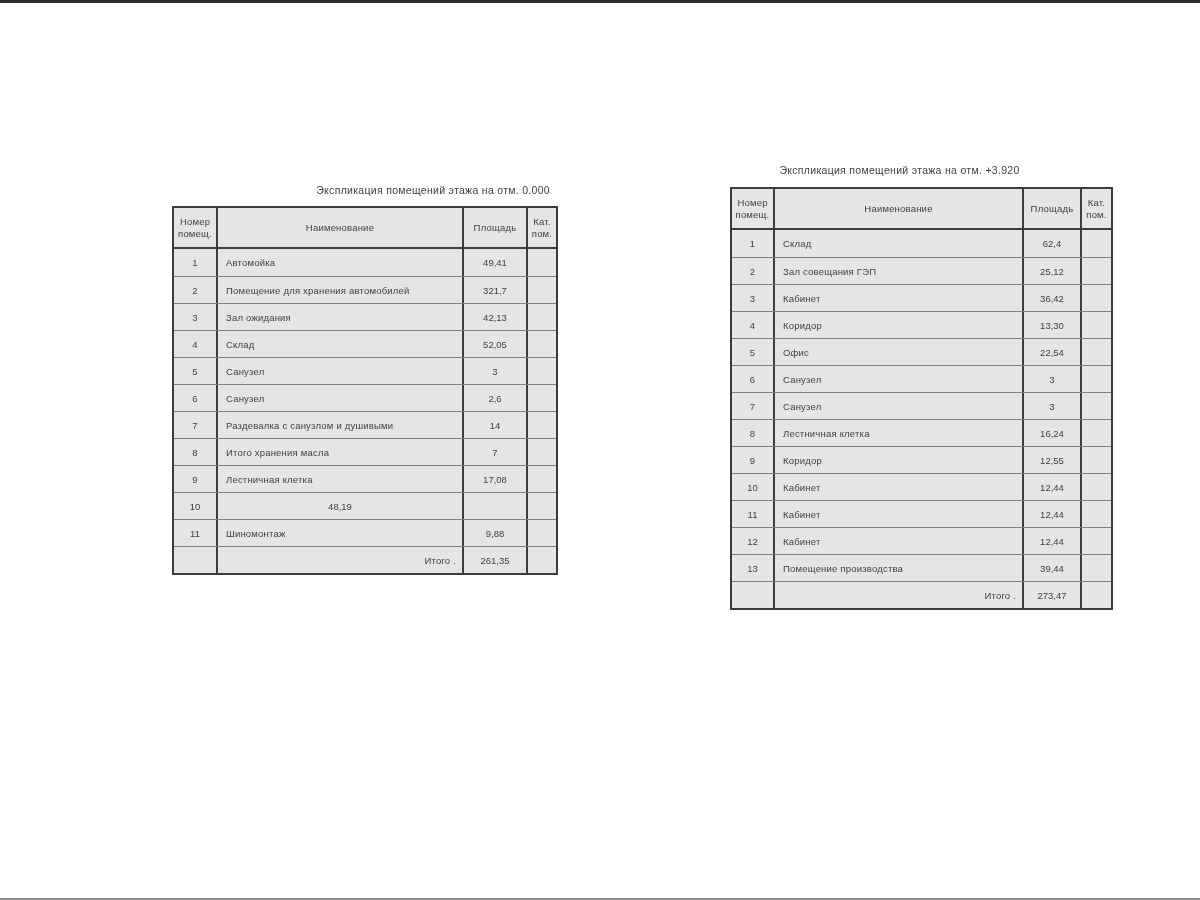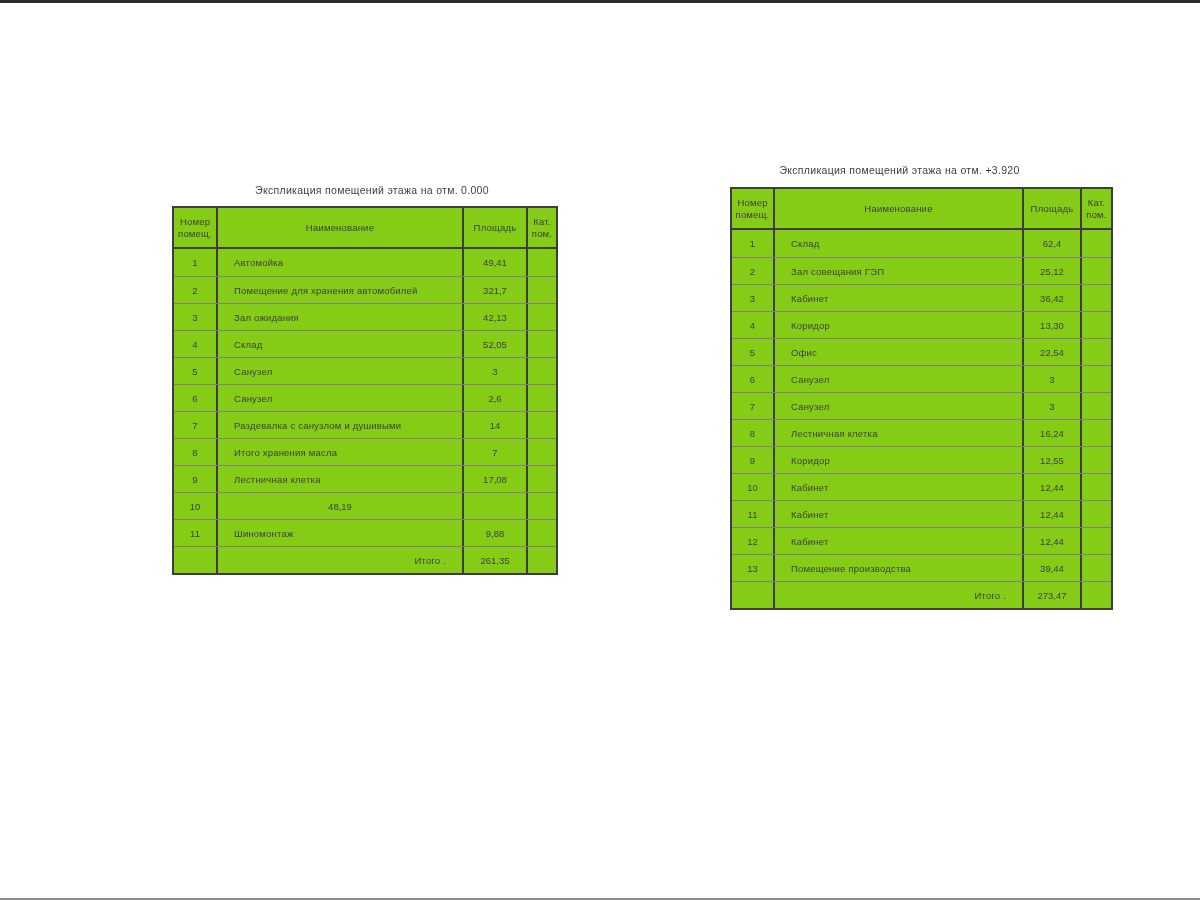--- a/index.html
+++ b/index.html
@@ -24,26 +24,26 @@
     background: #8d8d8d;
   }
   .tbl-title {
     position: absolute;
     text-align: center;
     font-size: 10.5px;
     letter-spacing: 0.3px;
     color: #3f3f3f;
     white-space: nowrap;
   }
-  .title-left  { left: 179px; top: 184px; width: 386px; }
+  .title-left  { left: 164px; top: 184px; width: 386px; text-align: right; }
   .title-right { left: 708px; top: 164px; width: 383px; }
 
   .tbl {
     position: absolute;
-    background: #84cc16;
+    background: #e5e5e5;
     border: 2px solid #3d3d3d;
     font-size: 9.5px;
   }
   .tbl-left  { left: 172px; top: 206px; width: 386px; --cols: 44px 246px 64px 1fr; }
   .tbl-right { left: 730px; top: 187px; width: 383px; --cols: 43px 249px 58px 1fr; }
 
   .grid-row {
     display: grid;
     grid-template-columns: var(--cols);
     align-items: center;
@@ -58,24 +58,24 @@
     white-space: pre-line;
     line-height: 1.2;
     letter-spacing: 0.2px;
   }
 
   .trow, .total-row { height: 27px; }
   .rows .trow + .trow { border-top: 1px solid #7f7f7f; }
   .total-row { border-top: 1px solid #7f7f7f; }
 
   .cell-num  { justify-content: center; }
-  .cell-name { justify-content: flex-start; padding-left: 16px; letter-spacing: 0.2px; }
+  .cell-name { justify-content: flex-start; padding-left: 8px; letter-spacing: 0.2px; }
   .cell-area { justify-content: center; }
   .cell-cat  { justify-content: center; }
-  .cell-total-label { justify-content: flex-end; padding-right: 16px; letter-spacing: 0.2px; }
+  .cell-total-label { justify-content: flex-end; padding-right: 6px; letter-spacing: 0.2px; }
 </style>
 </head>
 <body>
 
 <div class="sheet">
   <div class="edge-top"></div>
   <div class="edge-bottom"></div>
 
   <div class="tbl-title title-left">Экспликация помещений этажа на отм. 0.000</div>
 

